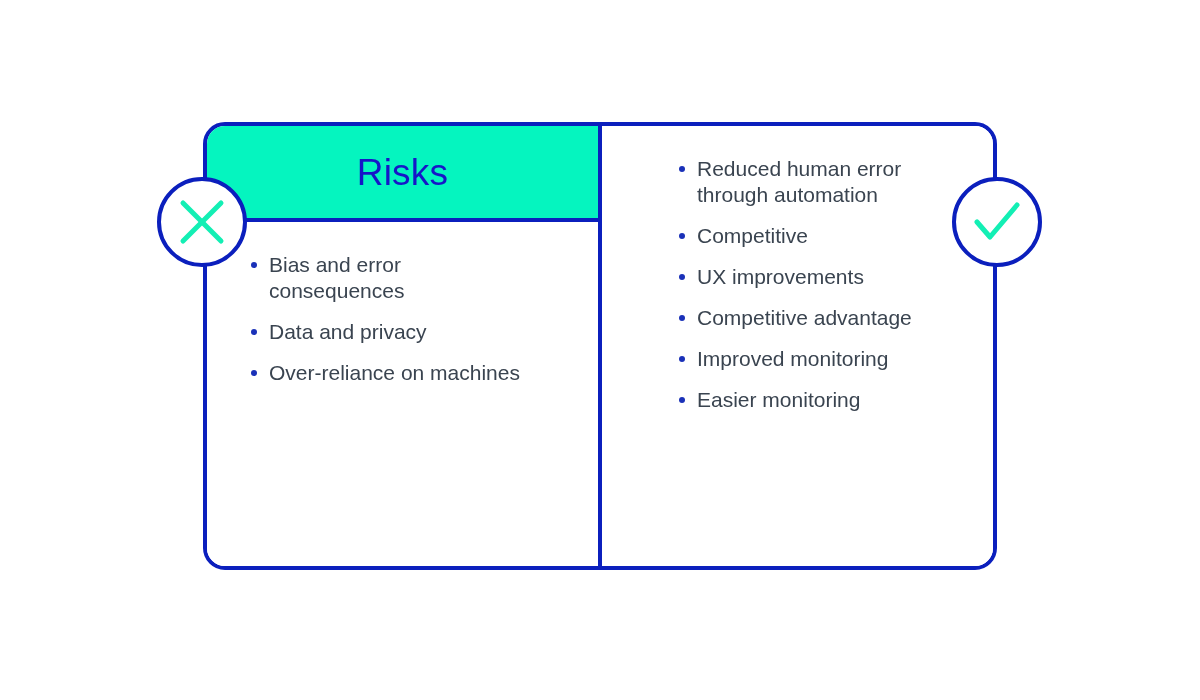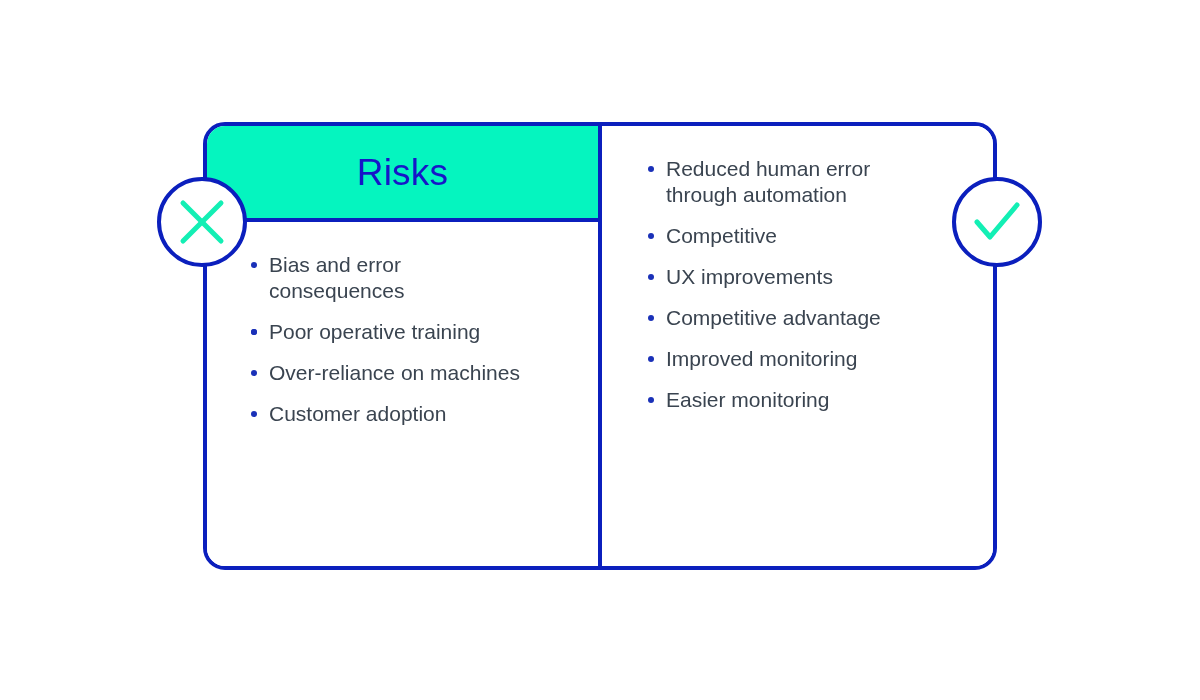--- a/index.html
+++ b/index.html
@@ -71,21 +71,21 @@
   }
 
   .col-body {
     flex: 1 1 auto;
     box-sizing: border-box;
     padding: 30px 26px 10px 44px;
     background: #ffffff;
   }
 
   .column-right .col-body {
-    padding-left: 46px;
+    padding-left: 77px;
     padding-right: 20px;
   }
 
   ul.bullets {
     margin: 0;
     padding: 0;
     list-style: none;
   }
 
   ul.bullets li {
@@ -152,32 +152,25 @@
         <span class="col-title">Risks</span>
       </div>
       <div class="col-body">
         <ul class="bullets">
           <li>
             <span class="dot"></span>
             <span>Bias and error consequences</span>
           </li>
           <li>
             <span class="dot"></span>
-          </li>
-          <li>
-            <span class="dot"></span>
-            <span>Poor operative training</span>
+            <span>Data and privacy</span>
           </li>
           <li>
             <span class="dot"></span>
             <span>Over-reliance on machines</span>
-          </li>
-          <li>
-            <span class="dot"></span>
-            <span>Customer adoption</span>
           </li>
         </ul>
       </div>
     </div>
 
     <div class="column column-right">
       <div class="col-body">
         <ul class="bullets">
           <li>
             <span class="dot"></span>

